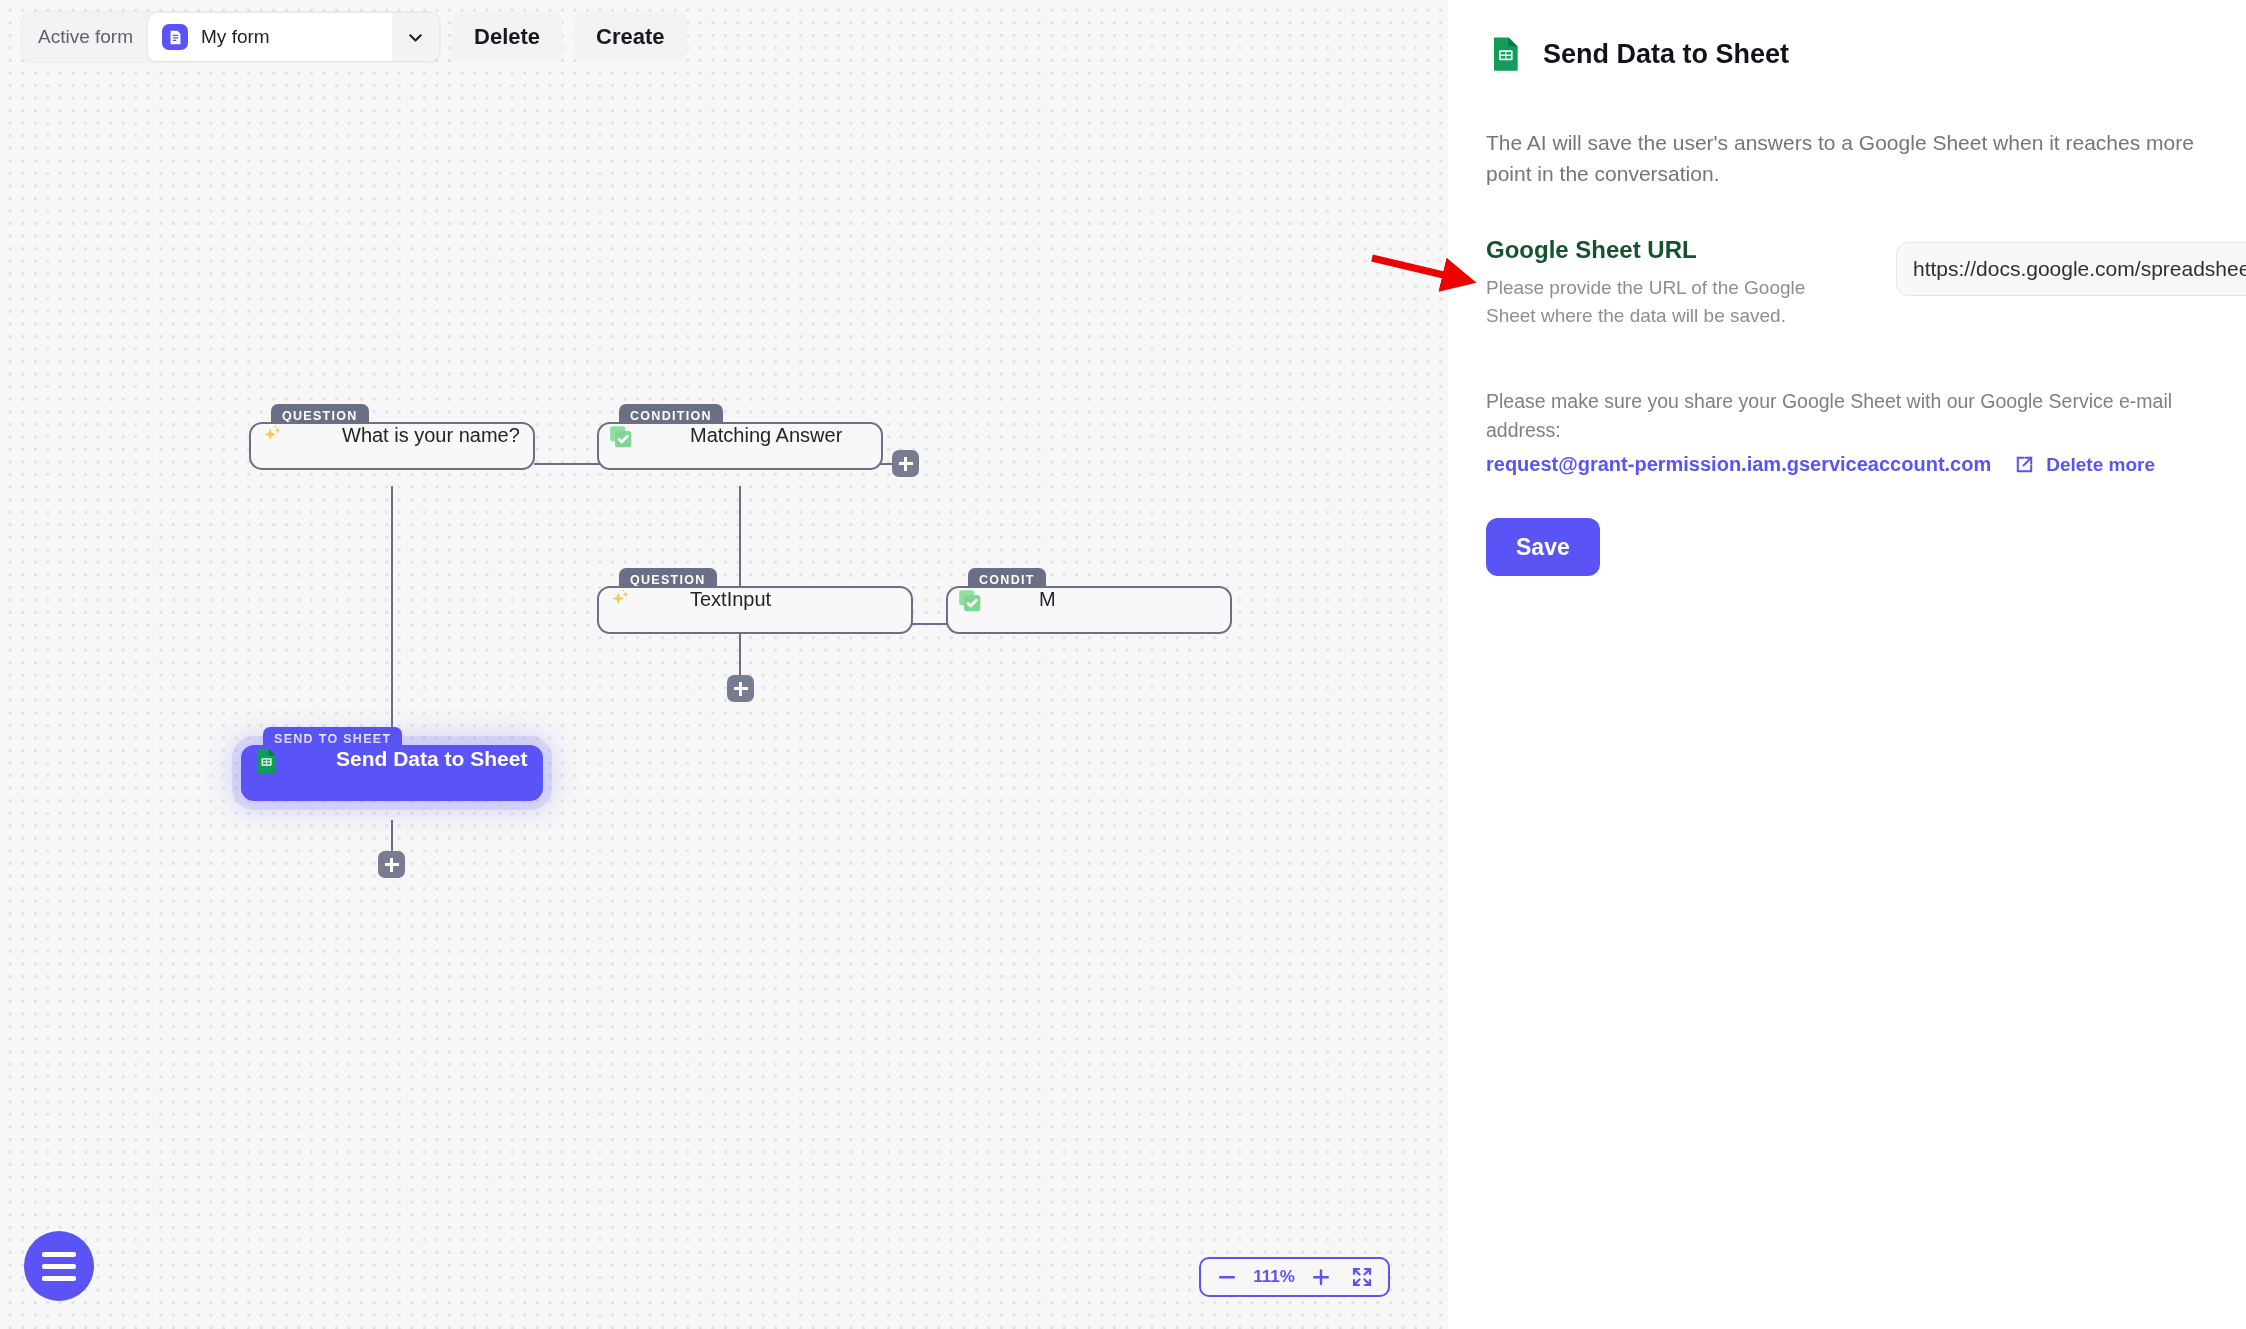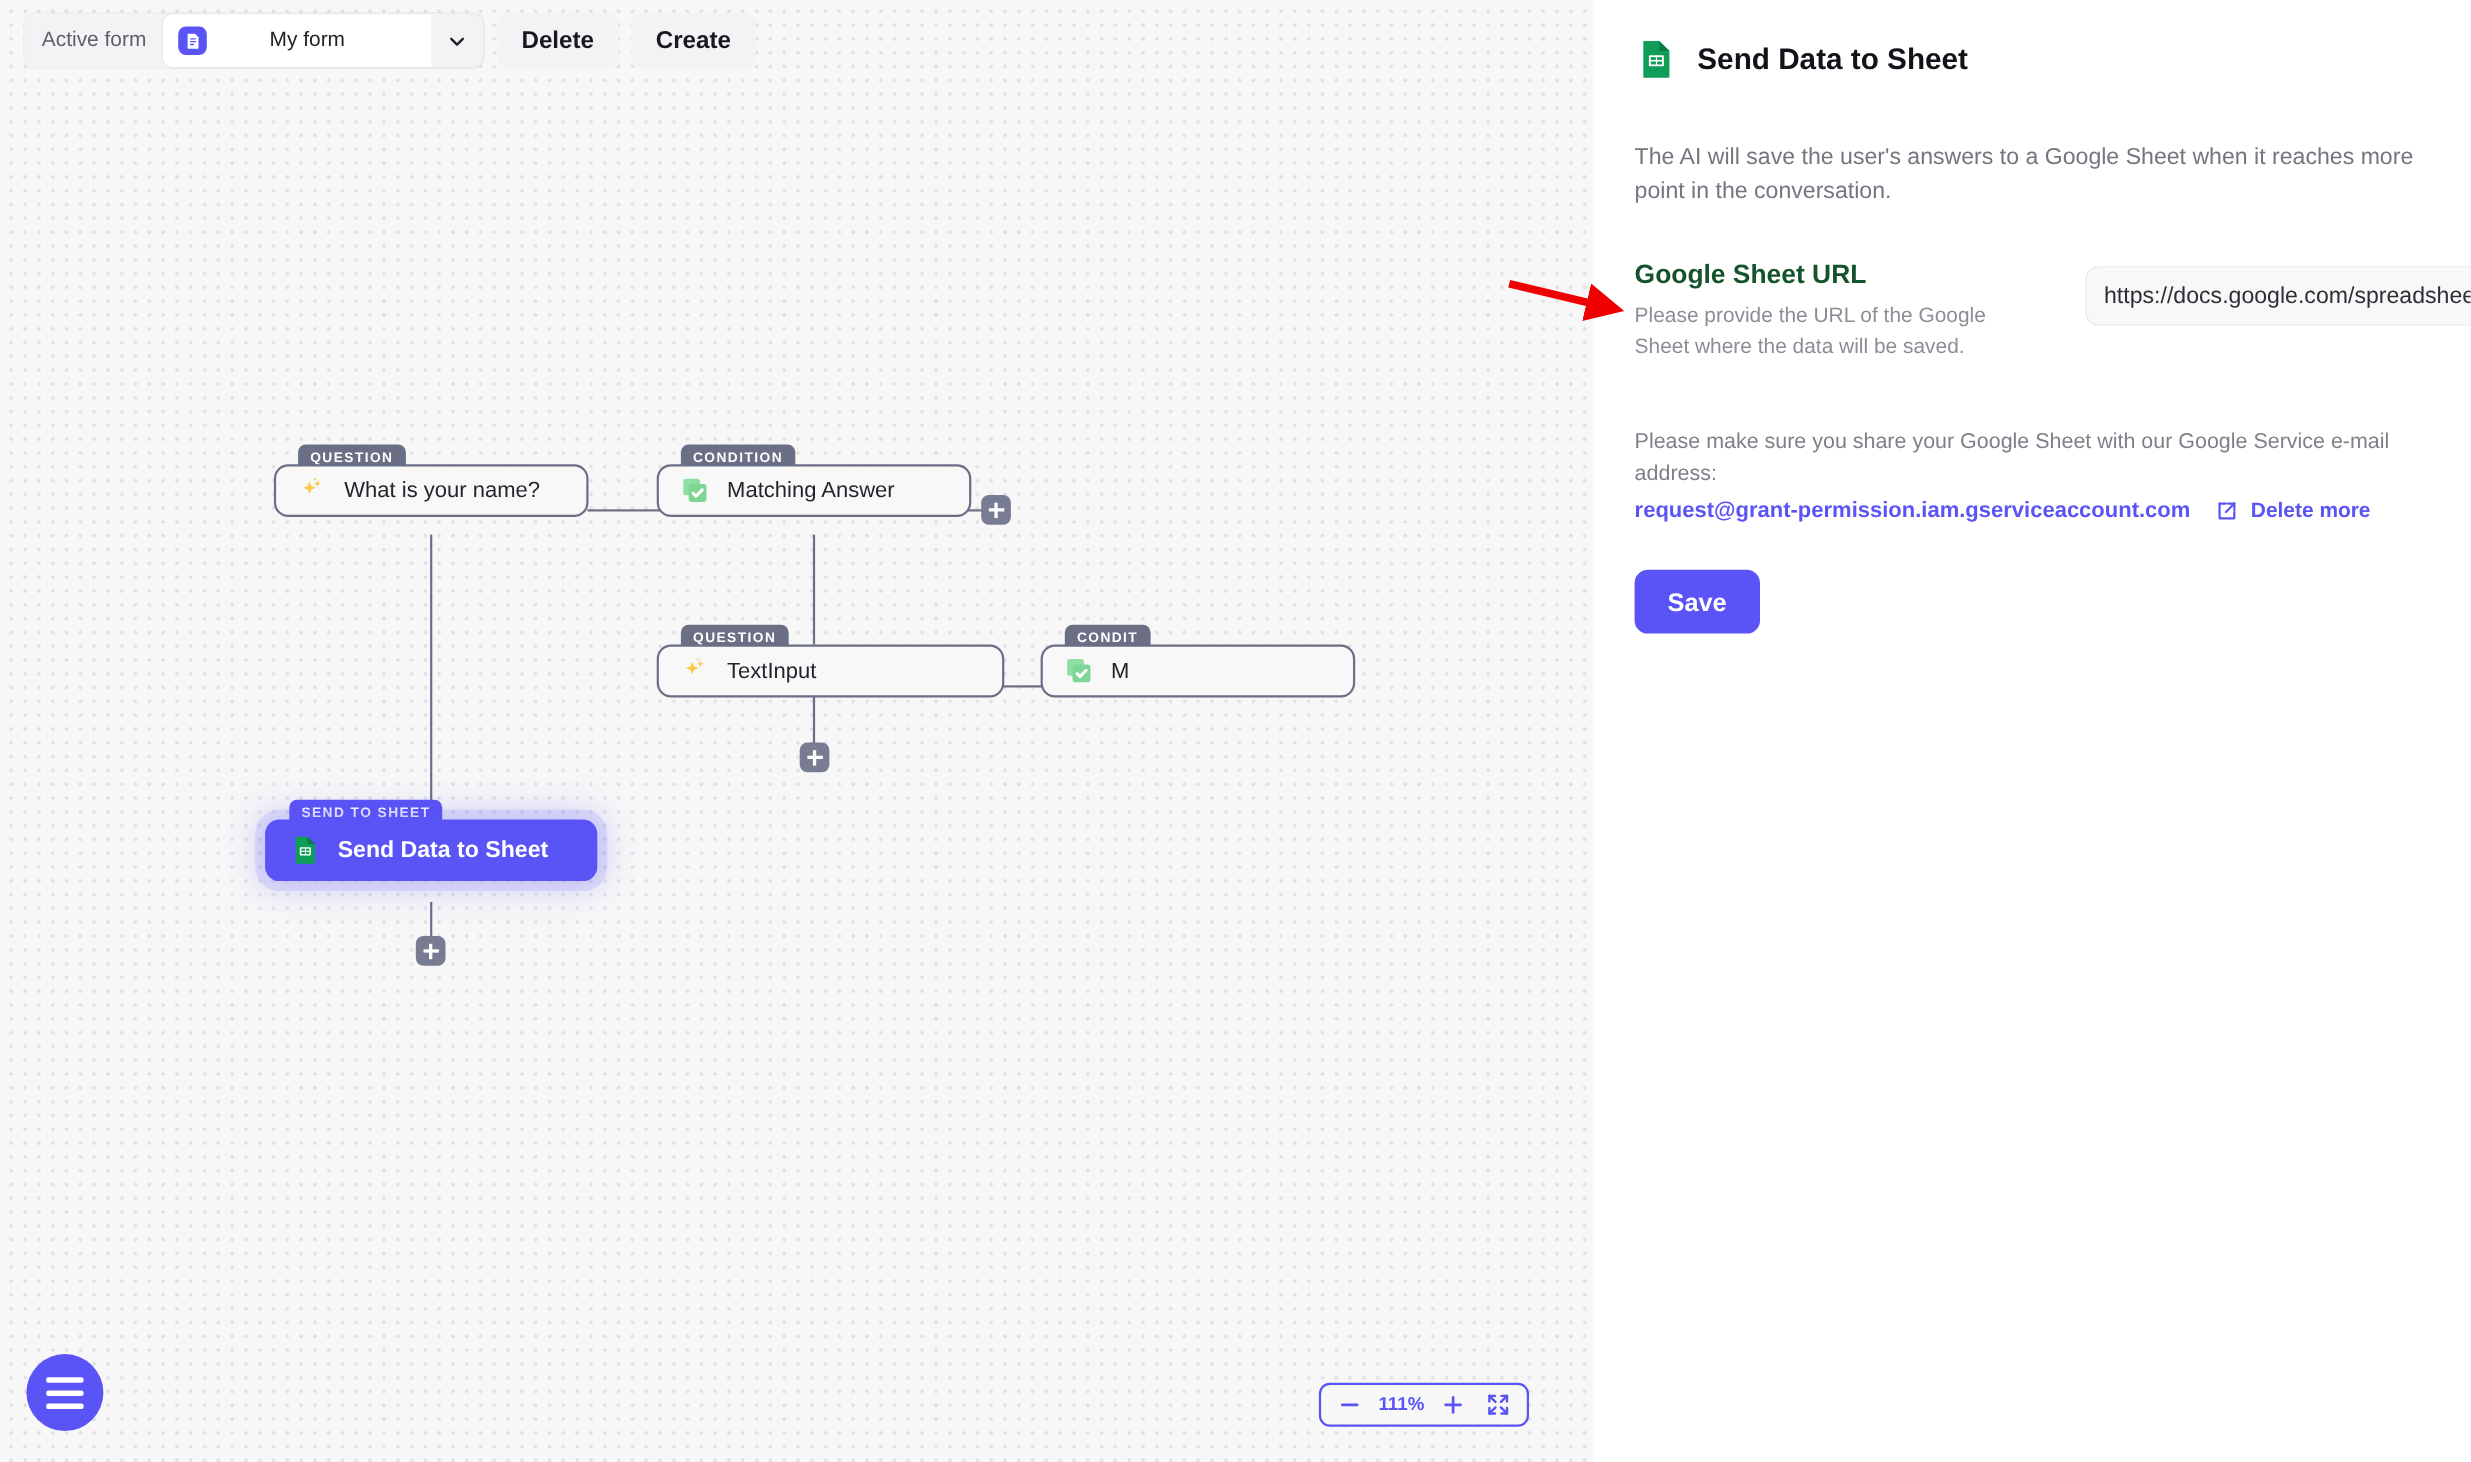--- a/index.html
+++ b/index.html
@@ -50,21 +50,20 @@
   .form-dropdown {
     display: flex;
     align-items: center;
     height: 50px;
     min-width: 293px;
     background: #ffffff;
     border-radius: 10px;
     border: 1px solid #e7e7ea;
     padding: 0 0 0 14px;
     position: relative;
-    gap: 44px;
   }
   .form-doc-icon {
     width: 26px; height: 26px;
     border-radius: 7px;
     background: #5a53f5;
     display: flex; align-items: center; justify-content: center;
     flex: none;
   }
   .form-doc-icon svg { display: block; }
   .form-name {
@@ -111,27 +110,28 @@
     letter-spacing: 1.3px;
     border-radius: 7px 7px 0 0;
     padding: 0 11px;
     display: flex; align-items: center;
     z-index: 1;
   }
   .node-body {
     position: absolute;
     top: 18px; left: 0;
     display: flex;
-    align-items: center;
+    align-items: flex-start;
     height: 48px;
     background: #f8f8f9;
     border: 2.4px solid #6b6f85;
     border-radius: 13px;
-    padding-left: 20px;
+    padding-left: 9px;
     z-index: 2;
+    gap: 40px;
   }
   .node-label {
     font-size: 20px;
     color: #21242b;
     padding-left: 16px;
     white-space: nowrap;
   }
   .node-icon { width: 26px; height: 26px; flex: none; display:block; }
 
   

